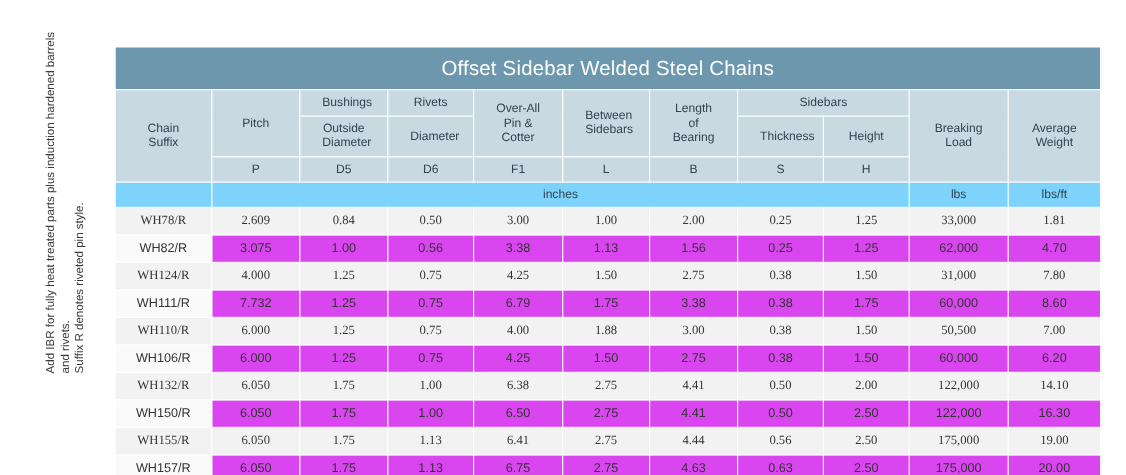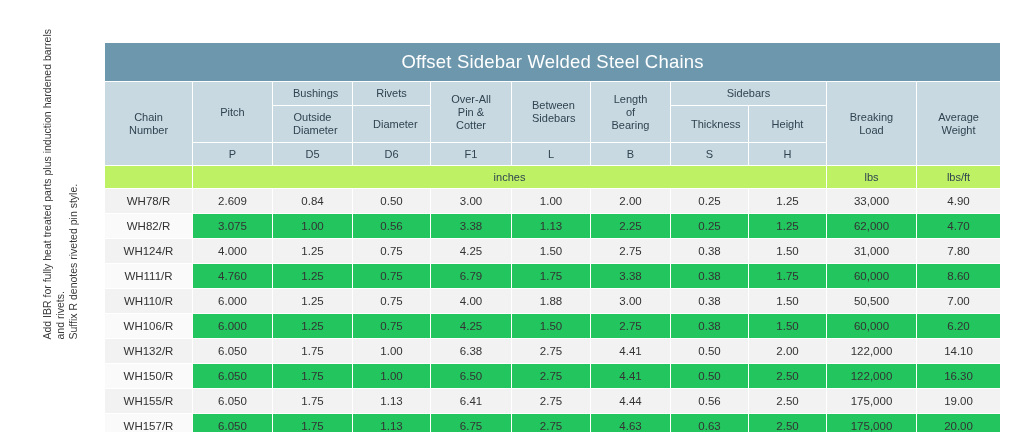--- a/index.html
+++ b/index.html
@@ -63,38 +63,38 @@
     line-height: 13px;
     padding: 5px 20px;
   }
   .hdr-sym {
     background: #c9d9e2;
     color: #2f4450;
     font-size: 11px;
     height: 20px;
   }
   .hdr-units {
-    background: #bef264;
+    background: #7dd3fc;
     color: #2f4450;
     font-size: 11px;
     height: 20px;
   }
   .chain-num {
     color: #b5553f;
     font-size: 11.5px;
     font-weight: bold;
   }
   td.cell {
     font-size: 11.5px;
     color: #333333;
     height: 20px;
     padding: 2px 2px;
   }
-  tr.odd td { background: #f2f2f2; }
-  tr.even td { background: #22c55e; }
+  tr.odd td { background: #f2f2f2; font-family: Liberation Serif, serif; }
+  tr.even td { background: #d946ef; }
   tr.odd td.chain-num { background: #f2f2f2; }
   tr.even td.chain-num { background: #fafafa; }
 </style>
 </head>
 <body>
 
 <div class="page">
 
   <div class="side-note">Add IBR for fully heat treated parts plus induction hardened barrels and rivets.
 Suffix R denotes riveted pin style.</div>
@@ -113,21 +113,21 @@
         <col style="width:78px">
         <col style="width:90px">
         <col style="width:84px">
       </colgroup>
       <thead>
         <tr>
           <th class="title-cell" colspan="11">Offset Sidebar Welded Steel Chains</th>
         </tr>
         <tr>
           <th class="hdr" rowspan="3" style="white-space:pre-line">Chain
-Number</th>
+Suffix</th>
           <th class="hdr" rowspan="2">Pitch</th>
           <th class="hdr">Bushings</th>
           <th class="hdr">Rivets</th>
           <th class="hdr" rowspan="2" style="white-space:pre-line">Over-All Pin &amp;
 Cotter</th>
           <th class="hdr" rowspan="2" style="white-space:pre-line">Between
 Sidebars</th>
           <th class="hdr" rowspan="2" style="white-space:pre-line">Length of
 Bearing</th>
           <th class="hdr" colspan="2">Sidebars</th>
@@ -164,51 +164,51 @@
             <td class="cell chain-num">WH78/R</td>
             <td class="cell">2.609</td>
             <td class="cell">0.84</td>
             <td class="cell">0.50</td>
             <td class="cell">3.00</td>
             <td class="cell">1.00</td>
             <td class="cell">2.00</td>
             <td class="cell">0.25</td>
             <td class="cell">1.25</td>
             <td class="cell">33,000</td>
-            <td class="cell">4.90</td>
+            <td class="cell">1.81</td>
           </tr>
           <tr class="even">
             <td class="cell chain-num">WH82/R</td>
             <td class="cell">3.075</td>
             <td class="cell">1.00</td>
             <td class="cell">0.56</td>
             <td class="cell">3.38</td>
             <td class="cell">1.13</td>
-            <td class="cell">2.25</td>
+            <td class="cell">1.56</td>
             <td class="cell">0.25</td>
             <td class="cell">1.25</td>
             <td class="cell">62,000</td>
             <td class="cell">4.70</td>
           </tr>
           <tr class="odd">
             <td class="cell chain-num">WH124/R</td>
             <td class="cell">4.000</td>
             <td class="cell">1.25</td>
             <td class="cell">0.75</td>
             <td class="cell">4.25</td>
             <td class="cell">1.50</td>
             <td class="cell">2.75</td>
             <td class="cell">0.38</td>
             <td class="cell">1.50</td>
             <td class="cell">31,000</td>
             <td class="cell">7.80</td>
           </tr>
           <tr class="even">
             <td class="cell chain-num">WH111/R</td>
-            <td class="cell">4.760</td>
+            <td class="cell">7.732</td>
             <td class="cell">1.25</td>
             <td class="cell">0.75</td>
             <td class="cell">6.79</td>
             <td class="cell">1.75</td>
             <td class="cell">3.38</td>
             <td class="cell">0.38</td>
             <td class="cell">1.75</td>
             <td class="cell">60,000</td>
             <td class="cell">8.60</td>
           </tr>

